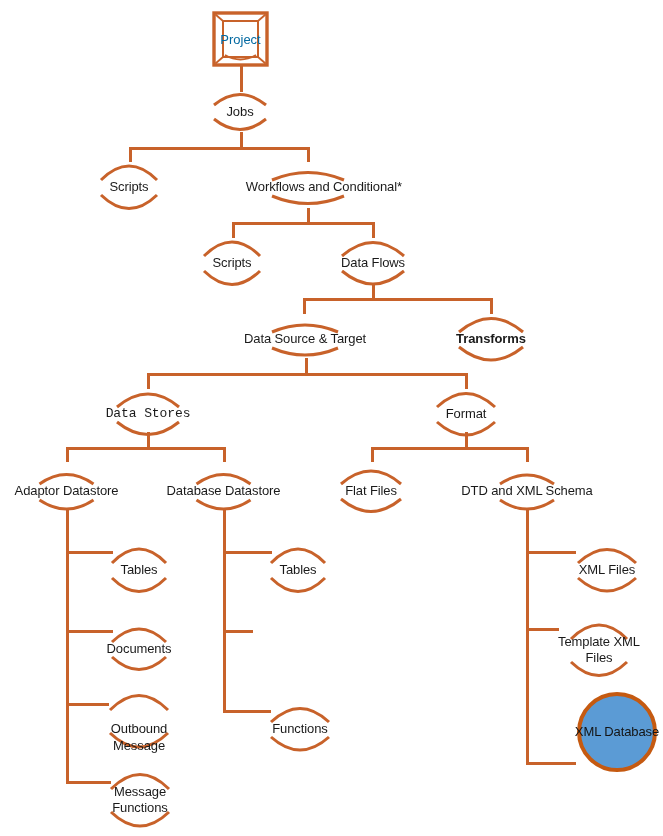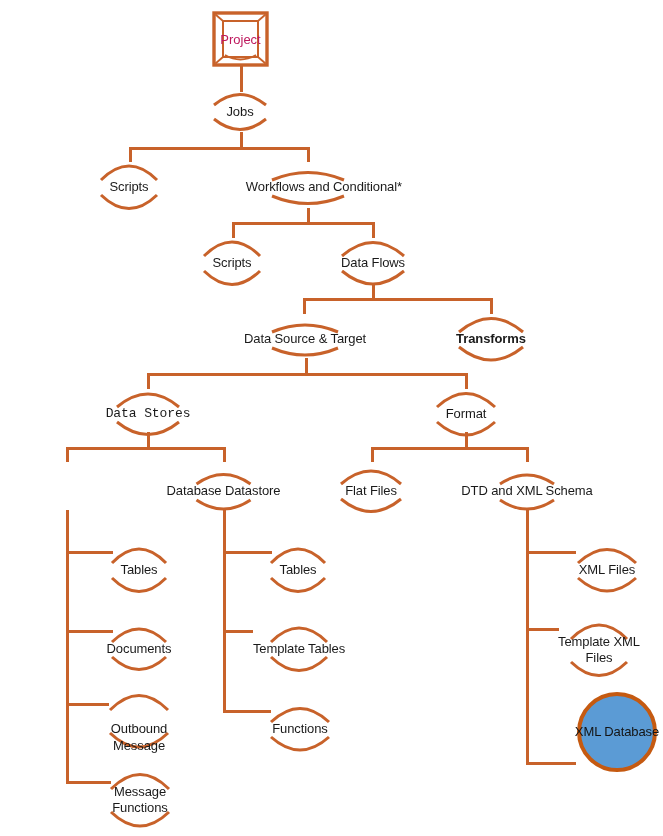--- a/index.html
+++ b/index.html
@@ -54,21 +54,21 @@
   .framebox{
     position:absolute;
   }
   .framebox .label{
     position:absolute;
     left:0;right:0;
     top:50%;
     transform:translateY(-50%);
     text-align:center;
     font-size:13px;
-    color:#be185d;
+    color:#0369a1;
     z-index:3;
   }
 </style>
 </head>
 <body>
 
 <div id="canvas">
 
   <div class="vline" style="left:240px;top:66px;height:26px;"></div>
 
@@ -196,20 +196,27 @@
   </div>
 
   <div class="node" style="left:428px;top:385px;width:76px;height:58px;">
     <svg class="arcs" width="76" height="58" viewBox="0 0 76 58">
       <path d="M 9 22 Q 38 -5 67 22" fill="none" stroke="#c8622a" stroke-width="3"></path>
       <path d="M 9 37 Q 38 63 67 37" fill="none" stroke="#c8622a" stroke-width="3"></path>
     </svg>
     <div class="label">Format</div>
   </div>
 
+  <div class="node" style="left:0px;top:462px;width:133px;height:58px;">
+    <svg class="arcs" width="133" height="58" viewBox="0 0 133 58">
+      <path d="M 39 22 Q 66 3 93 22" fill="none" stroke="#c8622a" stroke-width="3"></path>
+      <path d="M 39 38 Q 66 56 93 38" fill="none" stroke="#c8622a" stroke-width="3"></path>
+    </svg>
+    <div class="label">Adaptor Datastore</div>
+  </div>
 
   <div class="node" style="left:155px;top:462px;width:137px;height:58px;">
     <svg class="arcs" width="137" height="58" viewBox="0 0 137 58">
       <path d="M 41 22 Q 68 3 95 22" fill="none" stroke="#c8622a" stroke-width="3"></path>
       <path d="M 41 38 Q 68 56 95 38" fill="none" stroke="#c8622a" stroke-width="3"></path>
     </svg>
     <div class="label">Database Datastore</div>
   </div>
 
   <div class="node" style="left:329px;top:462px;width:84px;height:58px;">
@@ -263,27 +270,20 @@
   </div>
 
   <div class="node" style="left:264px;top:541px;width:68px;height:58px;">
     <svg class="arcs" width="68" height="58" viewBox="0 0 68 58">
       <path d="M 7 22 Q 34 -6 61 22" fill="none" stroke="#c8622a" stroke-width="3"></path>
       <path d="M 7 37 Q 34 64 61 37" fill="none" stroke="#c8622a" stroke-width="3"></path>
     </svg>
     <div class="label">Tables</div>
   </div>
 
-  <div class="node" style="left:235px;top:620px;width:128px;height:58px;">
-    <svg class="arcs" width="128" height="58" viewBox="0 0 128 58">
-      <path d="M 36 22 Q 64 -6 92 22" fill="none" stroke="#c8622a" stroke-width="3"></path>
-      <path d="M 36 37 Q 64 64 92 37" fill="none" stroke="#c8622a" stroke-width="3"></path>
-    </svg>
-    <div class="label">Template Tables</div>
-  </div>
 
   <div class="node" style="left:261px;top:700px;width:78px;height:58px;">
     <svg class="arcs" width="78" height="58" viewBox="0 0 78 58">
       <path d="M 10 22 Q 39 -5 68 22" fill="none" stroke="#c8622a" stroke-width="3"></path>
       <path d="M 10 37 Q 39 63 68 37" fill="none" stroke="#c8622a" stroke-width="3"></path>
     </svg>
     <div class="label">Functions</div>
   </div>
 
   <div class="node" style="left:567px;top:541px;width:80px;height:58px;">

